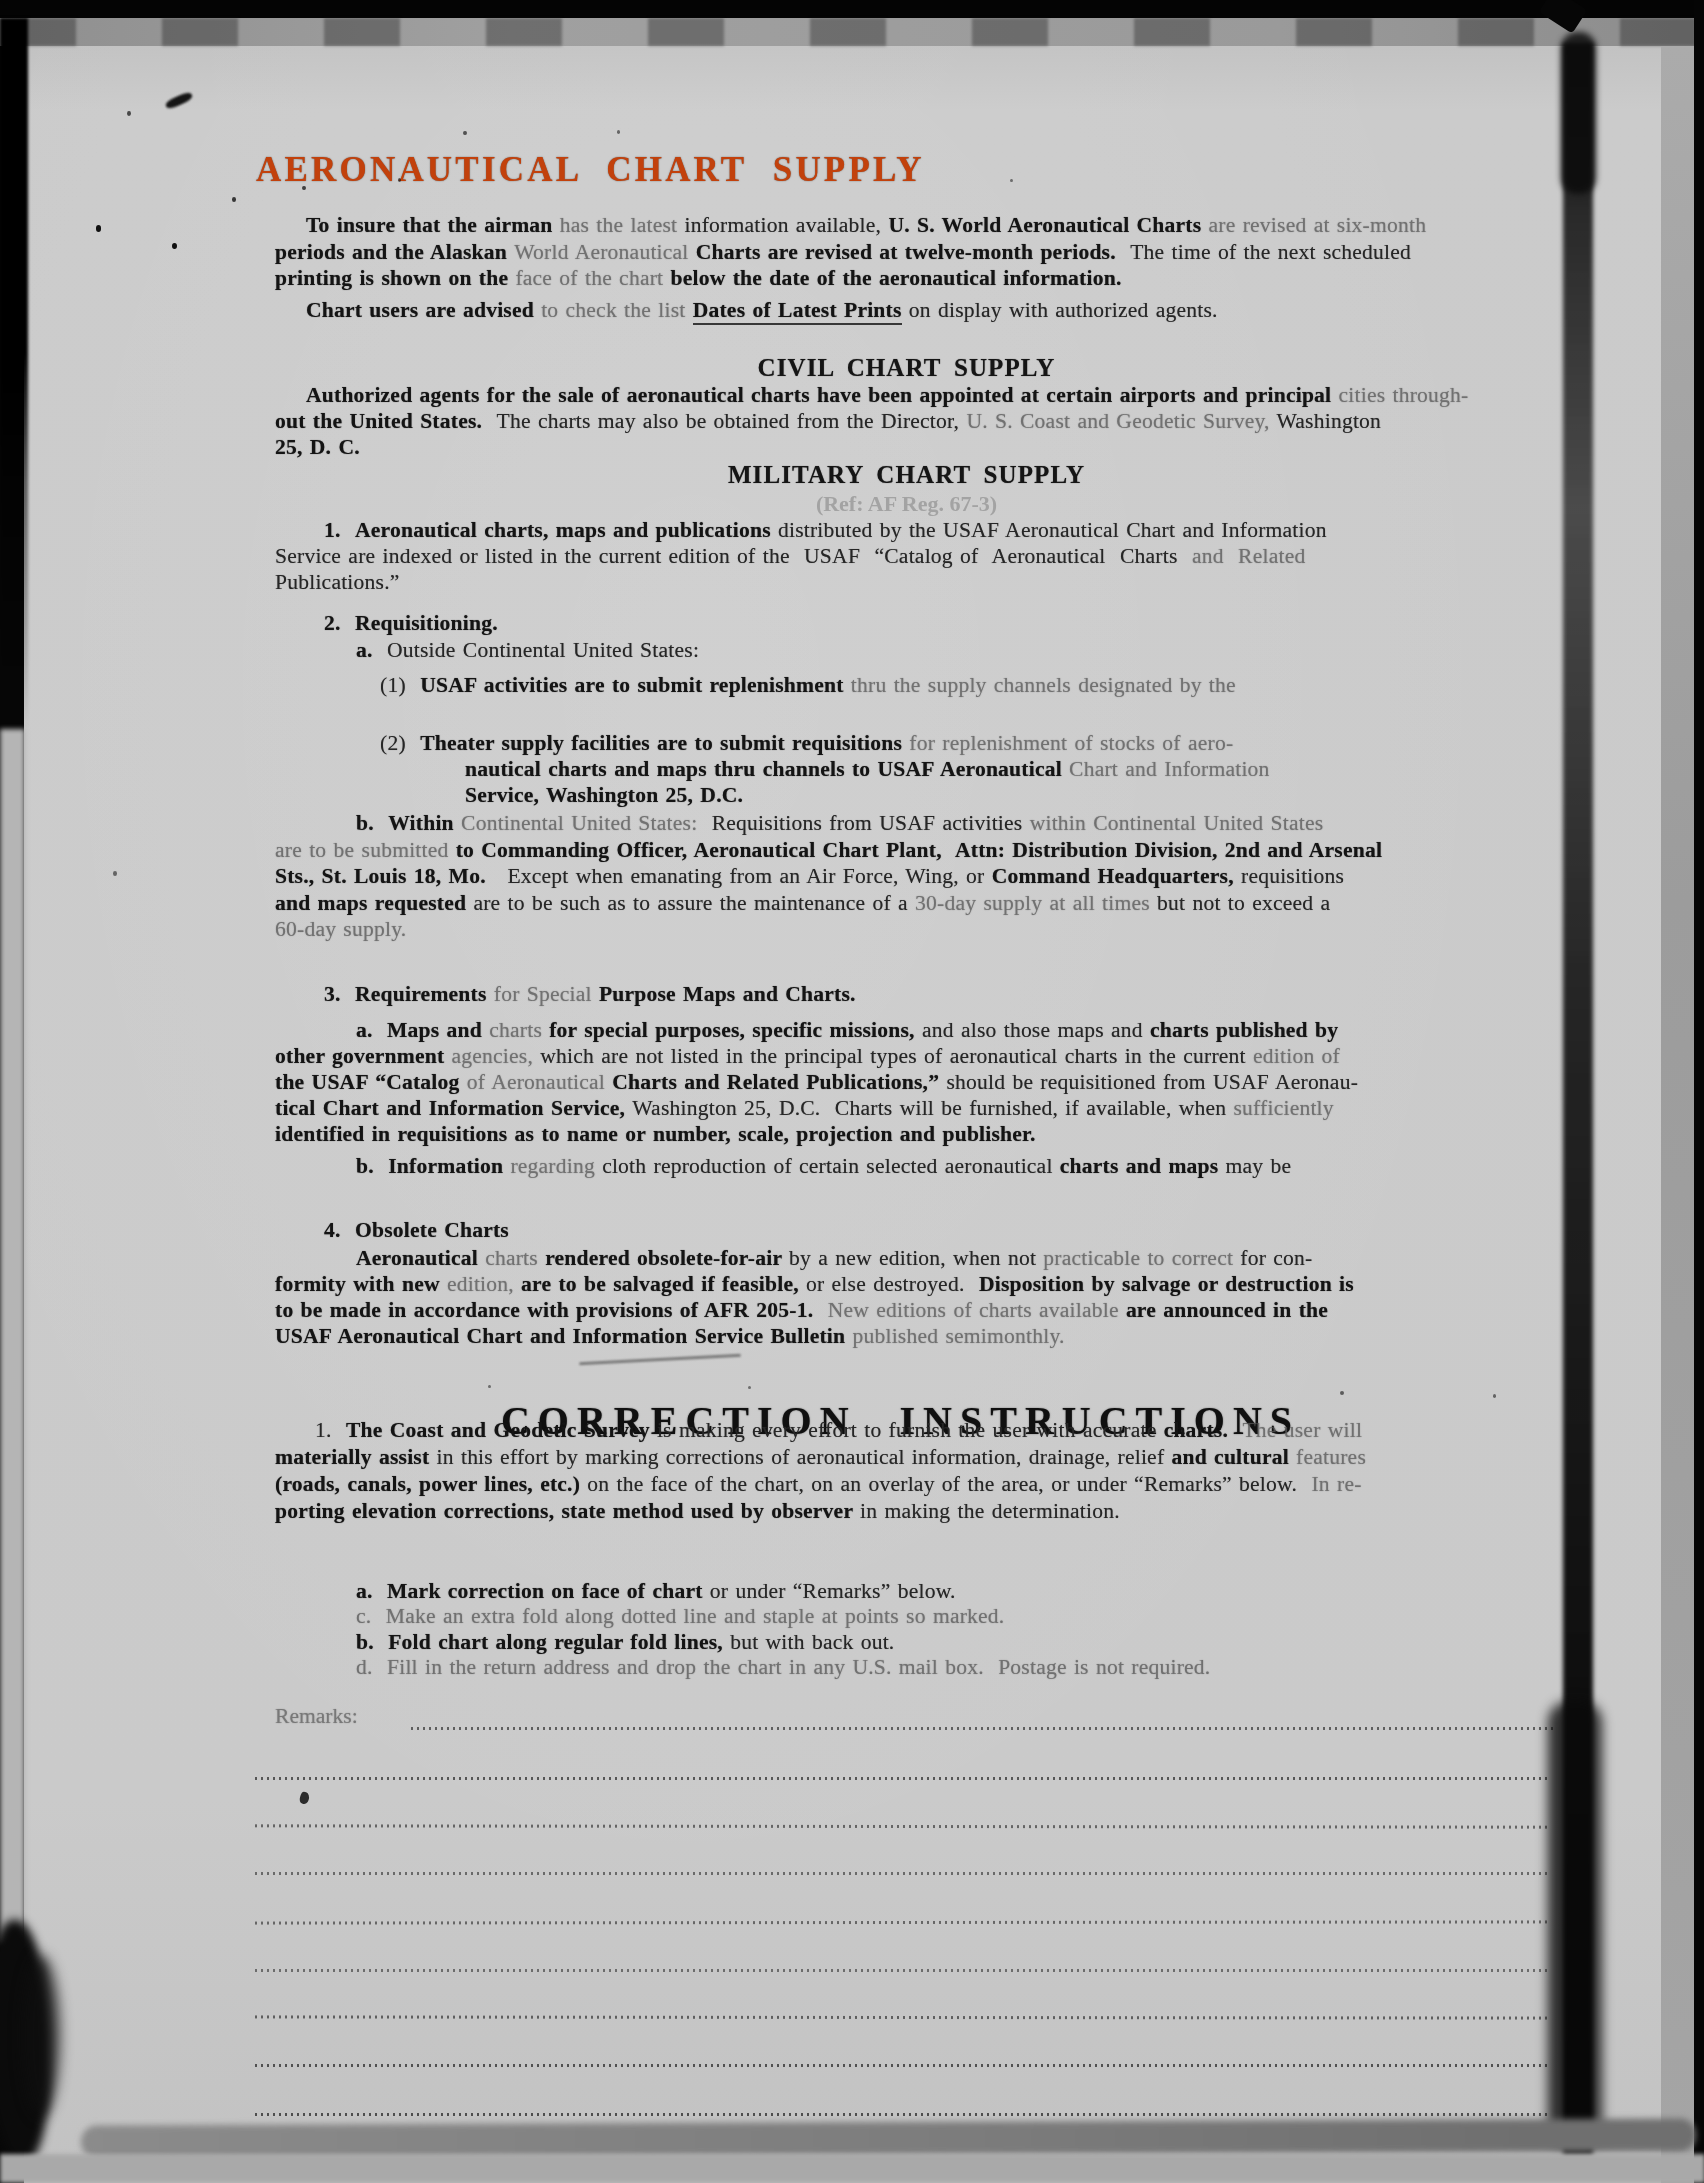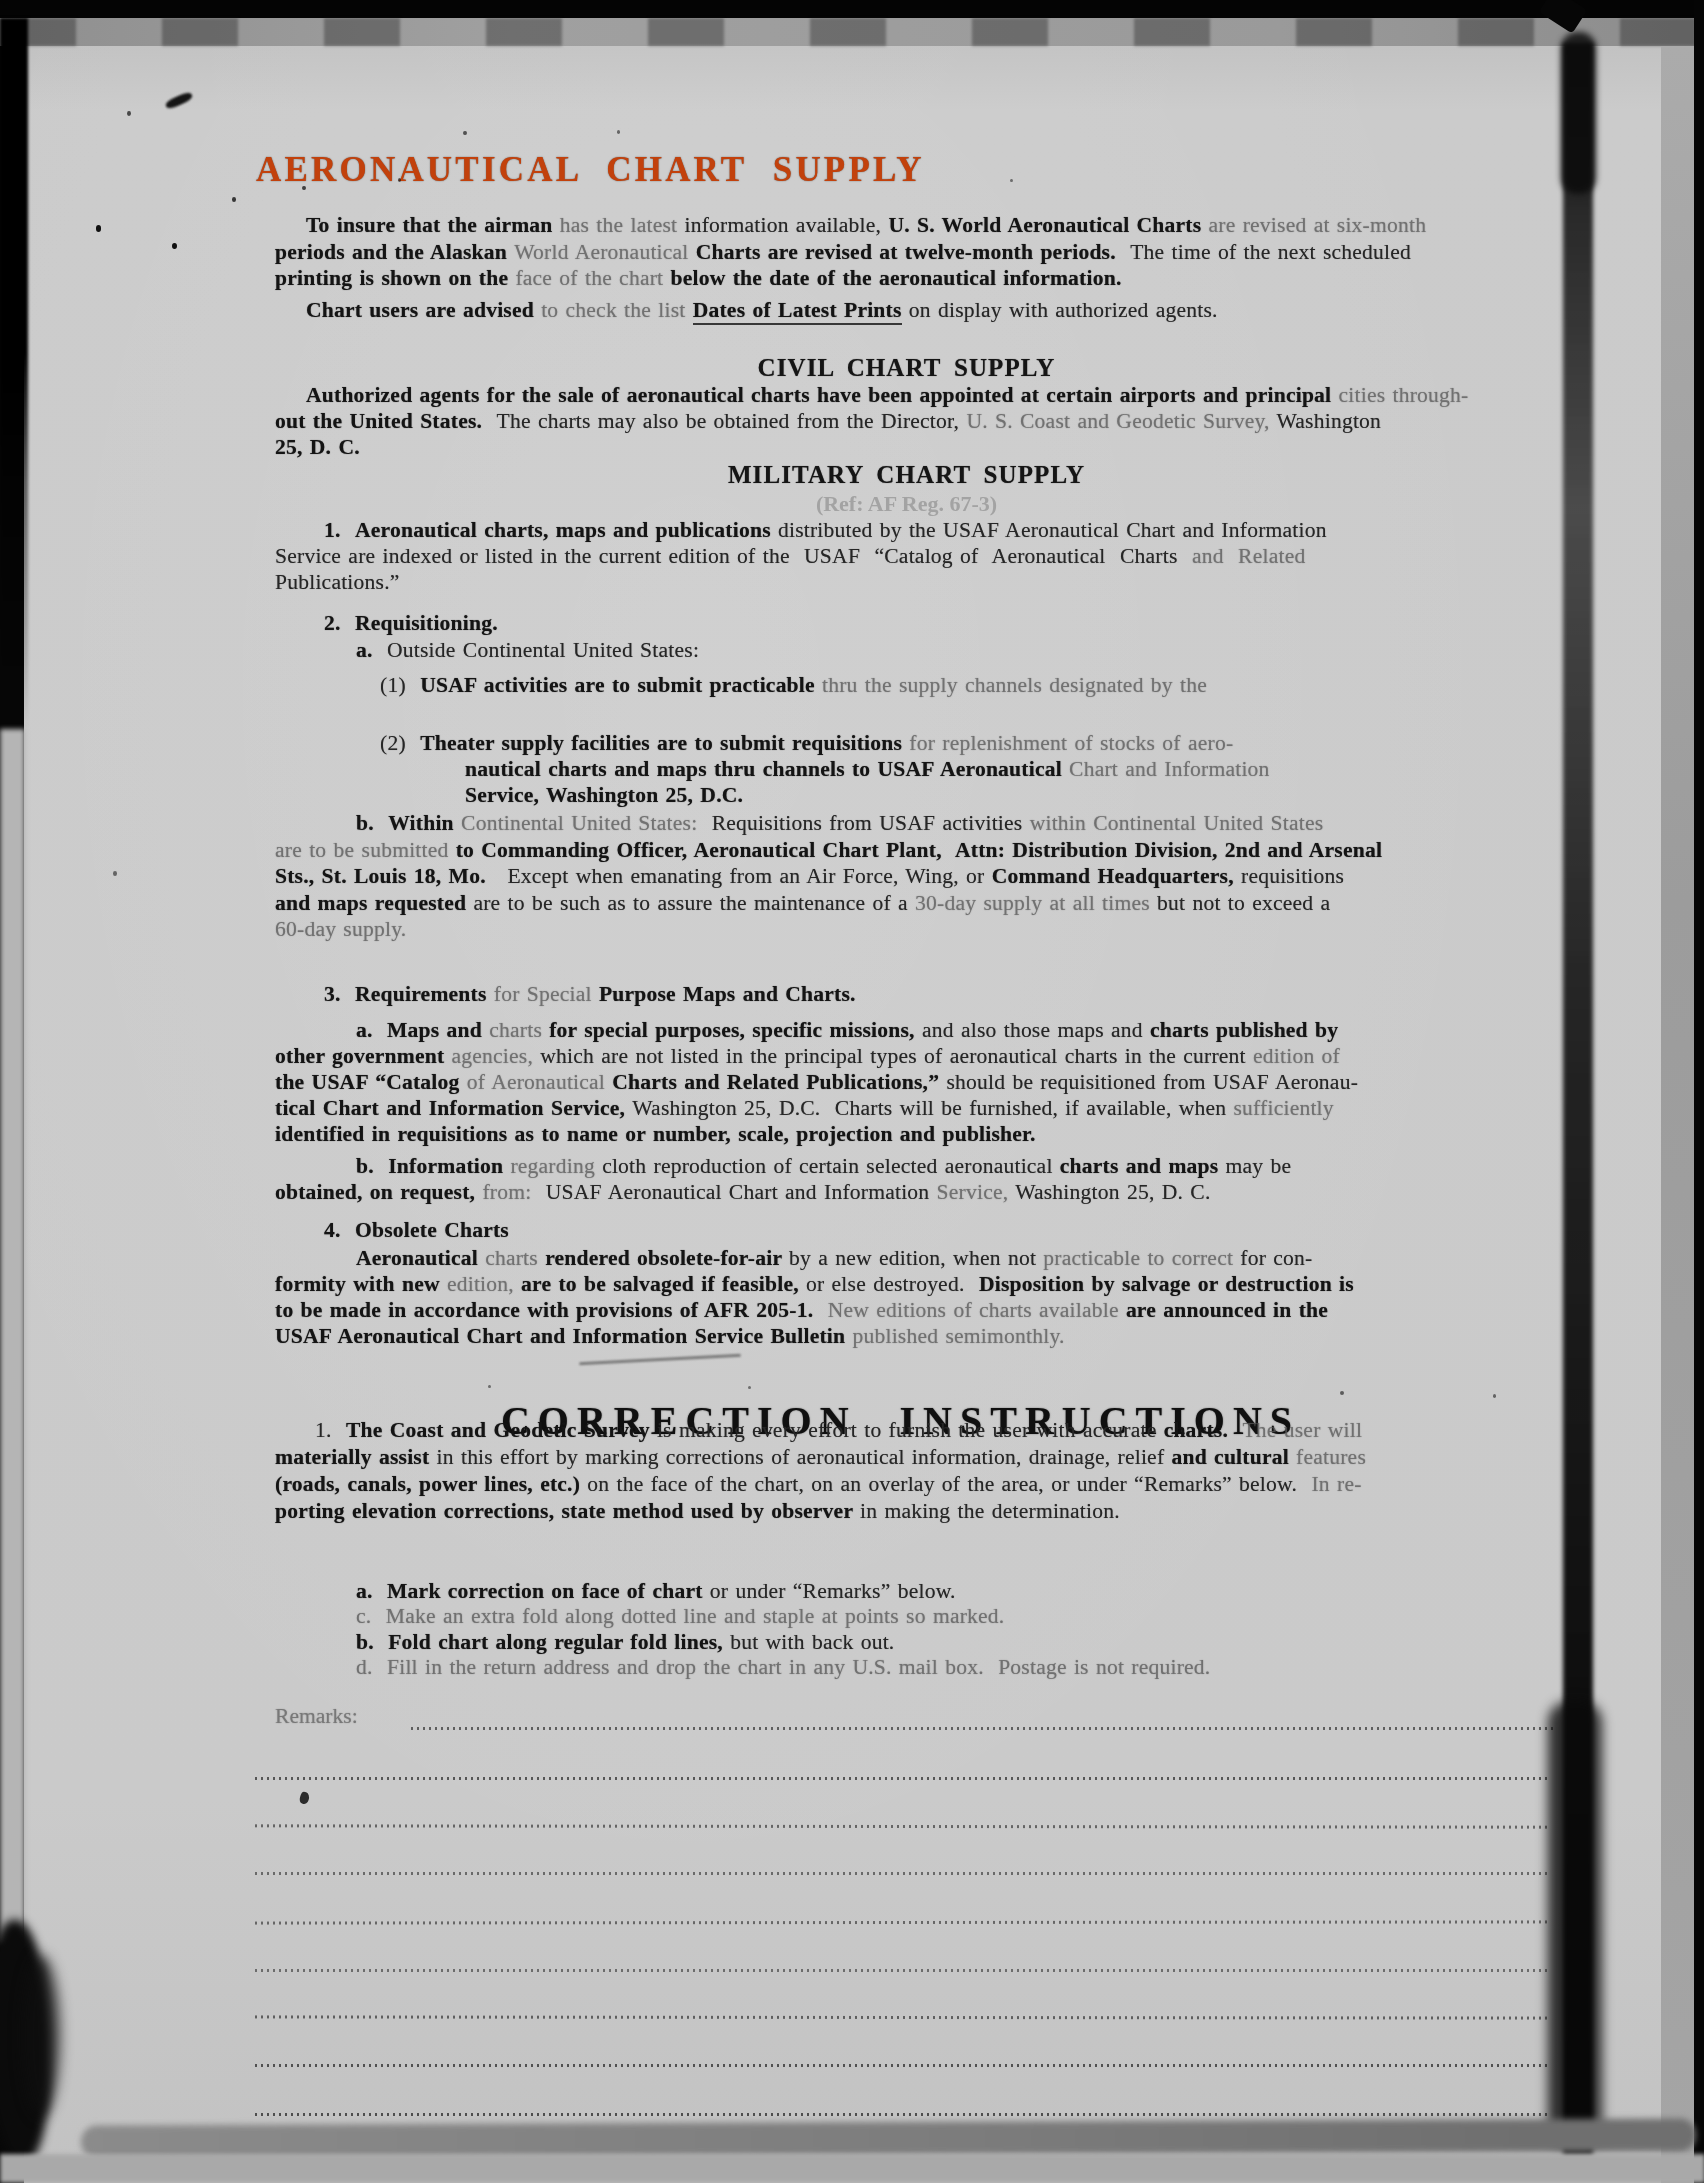--- a/index.html
+++ b/index.html
@@ -122,21 +122,21 @@
       <div class="line ind-m"><span class="">Service are indexed or listed in the current edition of the  USAF  “Catalog of  Aeronautical  Charts  </span><span class="fd ">and  Related</span></div>
       <div class="line ind-m"><span class="">Publications.”</span></div>
     </div>
   <div class="blk b-item2h">
       <div class="line ind-n"><span class="bk ">2.</span><span class="">  </span><span class="bk ">Requisitioning.</span></div>
     </div>
   <div class="blk b-item2a">
       <div class="line ind-l"><span class="bk ">a.</span><span class="">  Outside Continental United States:</span></div>
     </div>
   <div class="blk b-item2a1">
-      <div class="line ind-p"><span class="">(1)  </span><span class="bk ">USAF activities are to submit practicable </span><span class="fd ">thru the supply channels designated by the</span></div>
+      <div class="line ind-p"><span class="">(1)  </span><span class="bk ">USAF activities are to submit replenishment </span><span class="fd ">thru the supply channels designated by the</span></div>
     </div>
   <div class="blk b-item2a2">
       <div class="line ind-p"><span class="">(2)  </span><span class="bk ">Theater supply facilities are to submit requisitions </span><span class="fd ">for replenishment of stocks of aero-</span></div>
       <div class="line ind-pc"><span class="bk ">nautical charts and maps thru channels to USAF Aeronautical </span><span class="fd ">Chart and Information</span></div>
       <div class="line ind-pc"><span class="bk ">Service, Washington 25, D.C.</span></div>
     </div>
   <div class="blk b-item2b">
       <div class="line ind-l"><span class="bk ">b.</span><span class="">  </span><span class="bk ">Within </span><span class="fd ">Continental United States:  </span><span class="">Requisitions from USAF activities </span><span class="fd ">within Continental United States</span></div>
       <div class="line ind-m"><span class="fd ">are to be submitted </span><span class="bk ">to Commanding Officer, Aeronautical Chart Plant,  Attn: Distribution Division, 2nd and Arsenal</span></div>
       <div class="line ind-m"><span class="bk ">Sts., St. Louis 18, Mo.   </span><span class="">Except when emanating from an Air Force, Wing, or </span><span class="bk ">Command Headquarters, </span><span class="">requisitions</span></div>
@@ -148,21 +148,20 @@
     </div>
   <div class="blk b-item3a">
       <div class="line ind-l"><span class="bk ">a.</span><span class="">  </span><span class="bk ">Maps and </span><span class="fd ">charts </span><span class="bk ">for special purposes, specific missions, </span><span class="">and also those maps and </span><span class="bk ">charts published by</span></div>
       <div class="line ind-m"><span class="bk ">other government </span><span class="fd ">agencies, </span><span class="">which are not listed in the principal types of aeronautical charts in the current </span><span class="fd ">edition of</span></div>
       <div class="line ind-m"><span class="bk ">the USAF “Catalog </span><span class="fd ">of Aeronautical </span><span class="bk ">Charts and Related Publications,” </span><span class="">should be requisitioned from USAF Aeronau-</span></div>
       <div class="line ind-m"><span class="bk ">tical Chart and Information Service, </span><span class="">Washington 25, D.C.  Charts will be furnished, if available, when </span><span class="fd ">sufficiently</span></div>
       <div class="line ind-m"><span class="bk ">identified in requisitions </span><span class="bk ">as to name or number, scale, projection and publisher.</span></div>
     </div>
   <div class="blk b-item3b">
       <div class="line ind-l"><span class="bk ">b.</span><span class="">  </span><span class="bk ">Information </span><span class="fd ">regarding </span><span class="">cloth reproduction of certain selected aeronautical </span><span class="bk ">charts and maps </span><span class="">may be</span></div>
-      <div class="line ind-m"><span class="bk ">obtained, on request, </span><span class="fd ">from:  </span><span class="">USAF Aeronautical Chart and Information </span><span class="fd ">Service, </span><span class="">Washington 25, D. C.</span></div>
     </div>
   <div class="blk b-item4h">
       <div class="line ind-n"><span class="bk ">4.</span><span class="">  </span><span class="bk ">Obsolete Charts</span></div>
     </div>
   <div class="blk b-item4p">
       <div class="line ind-l"><span class="bk ">Aeronautical </span><span class="fd ">charts </span><span class="bk ">rendered obsolete-for-air </span><span class="">by a new edition, when not </span><span class="fd ">practicable to correct </span><span class="">for con-</span></div>
       <div class="line ind-m"><span class="bk ">formity with new </span><span class="fd ">edition, </span><span class="bk ">are to be salvaged if feasible, </span><span class="">or else destroyed.  </span><span class="bk ">Disposition by salvage or destruction is</span></div>
       <div class="line ind-m"><span class="bk ">to be made in accordance </span><span class="bk ">with provisions of AFR 205-1.  </span><span class="fd ">New editions of charts available </span><span class="bk ">are announced in the</span></div>
       <div class="line ind-m"><span class="bk ">USAF Aeronautical Chart and Information Service Bulletin </span><span class="fd ">published semimonthly.</span></div>
     </div>

